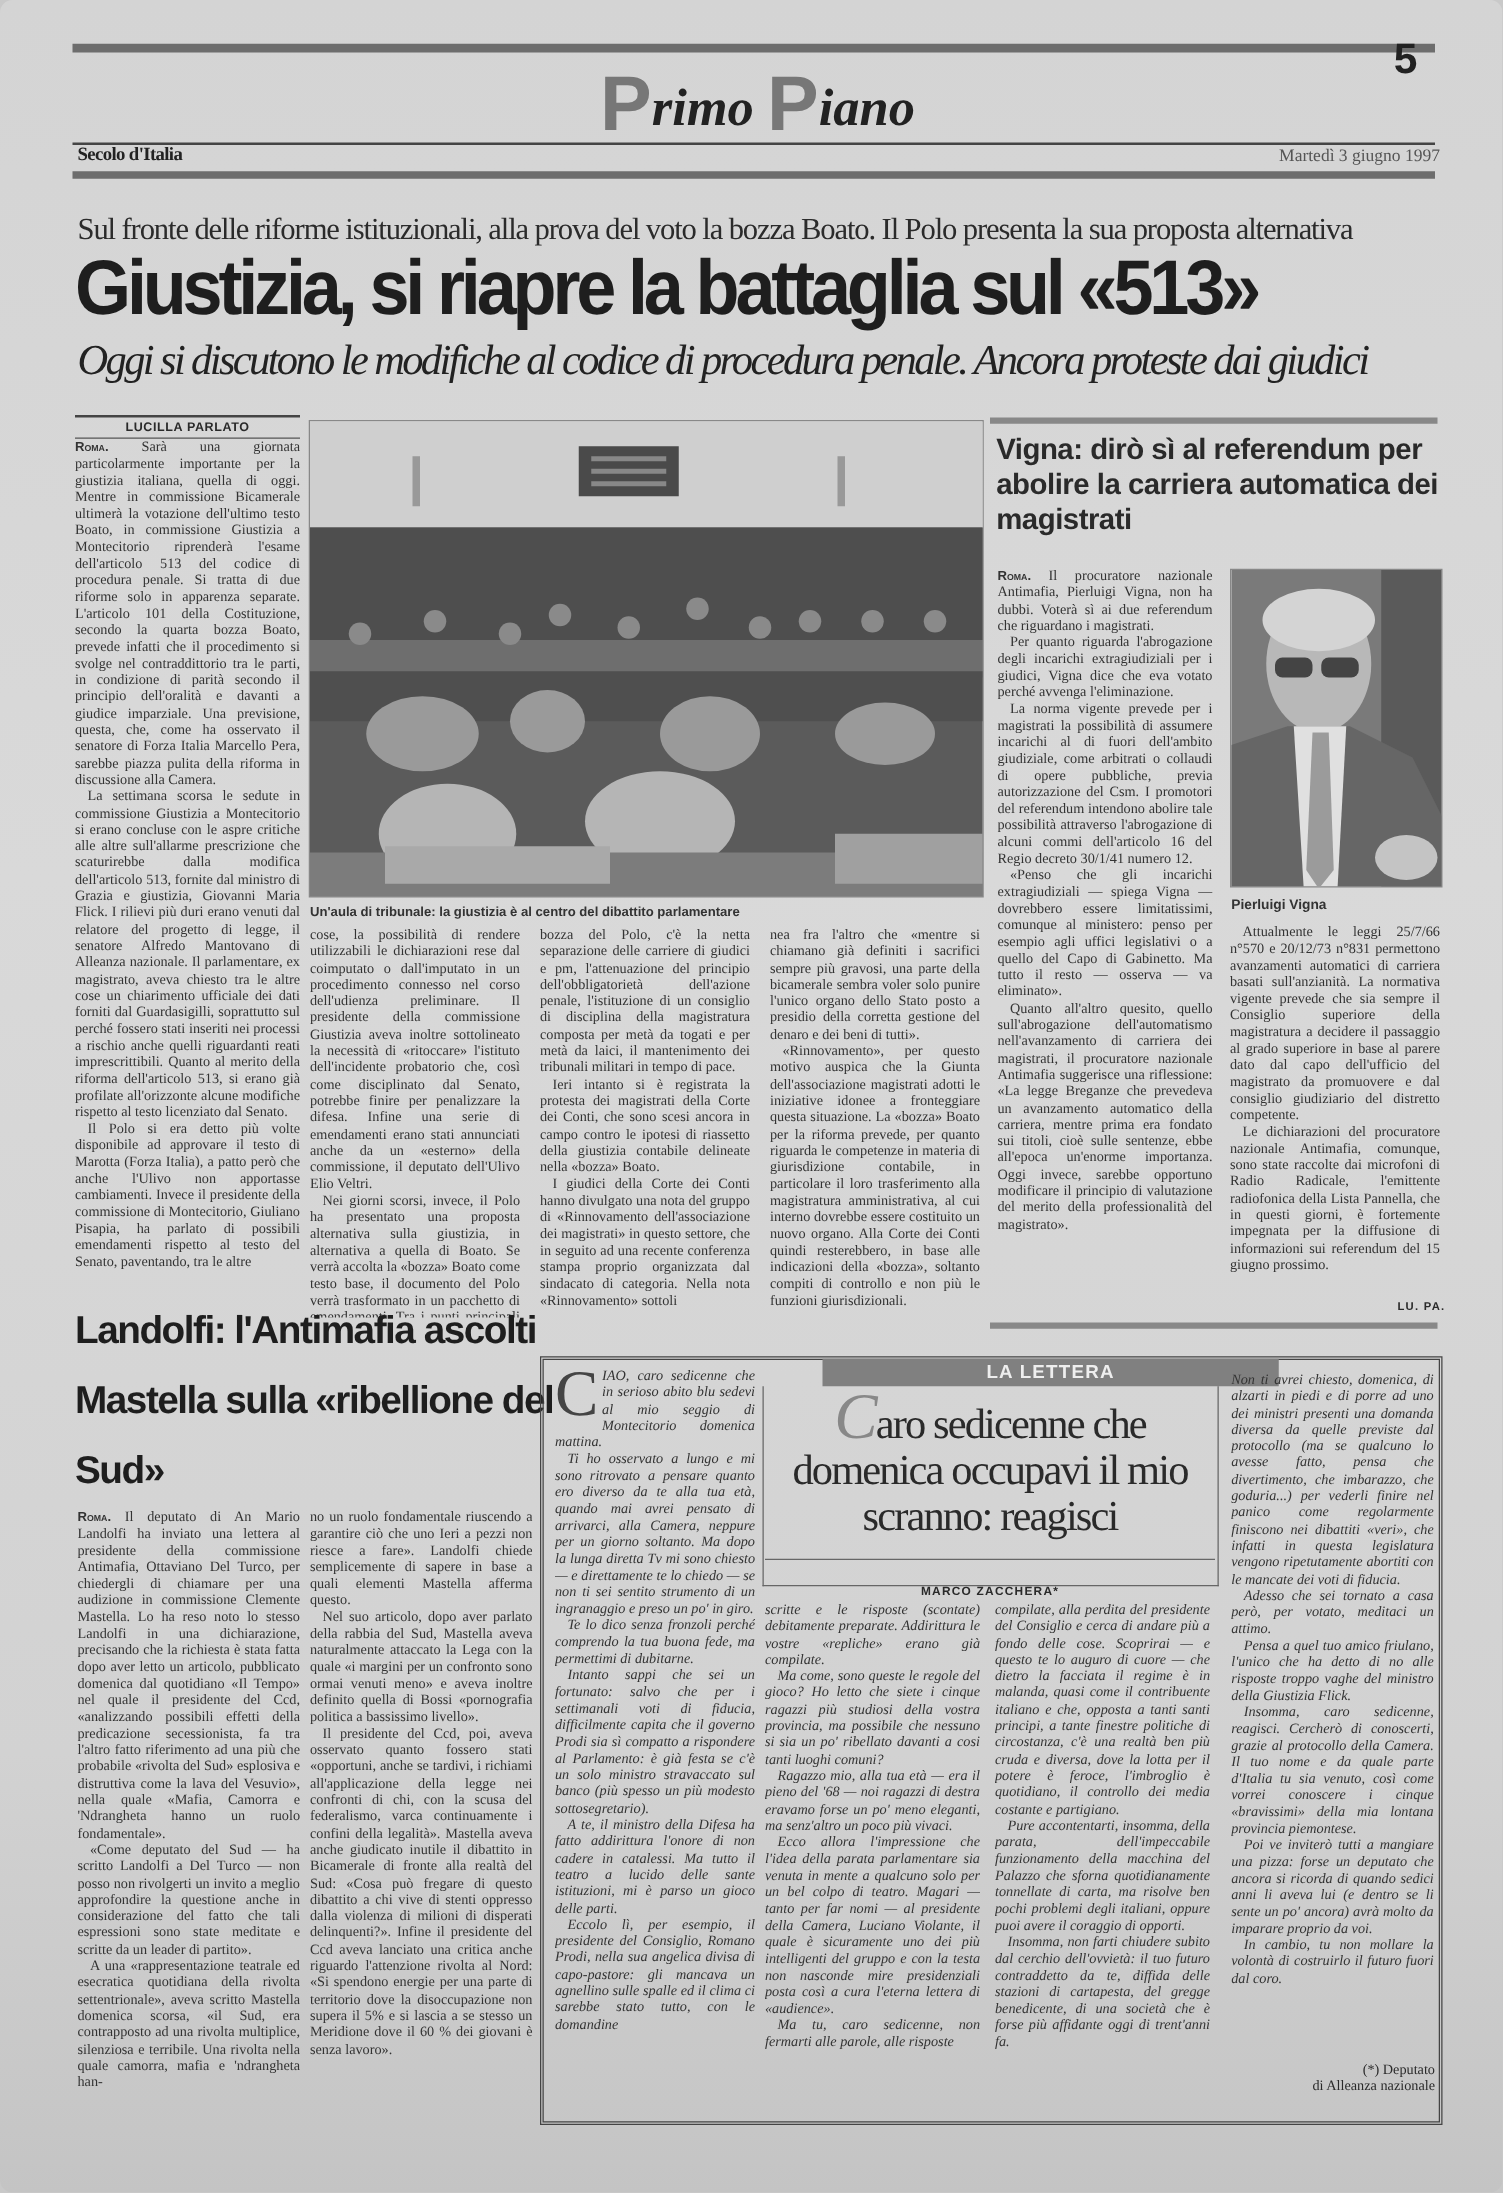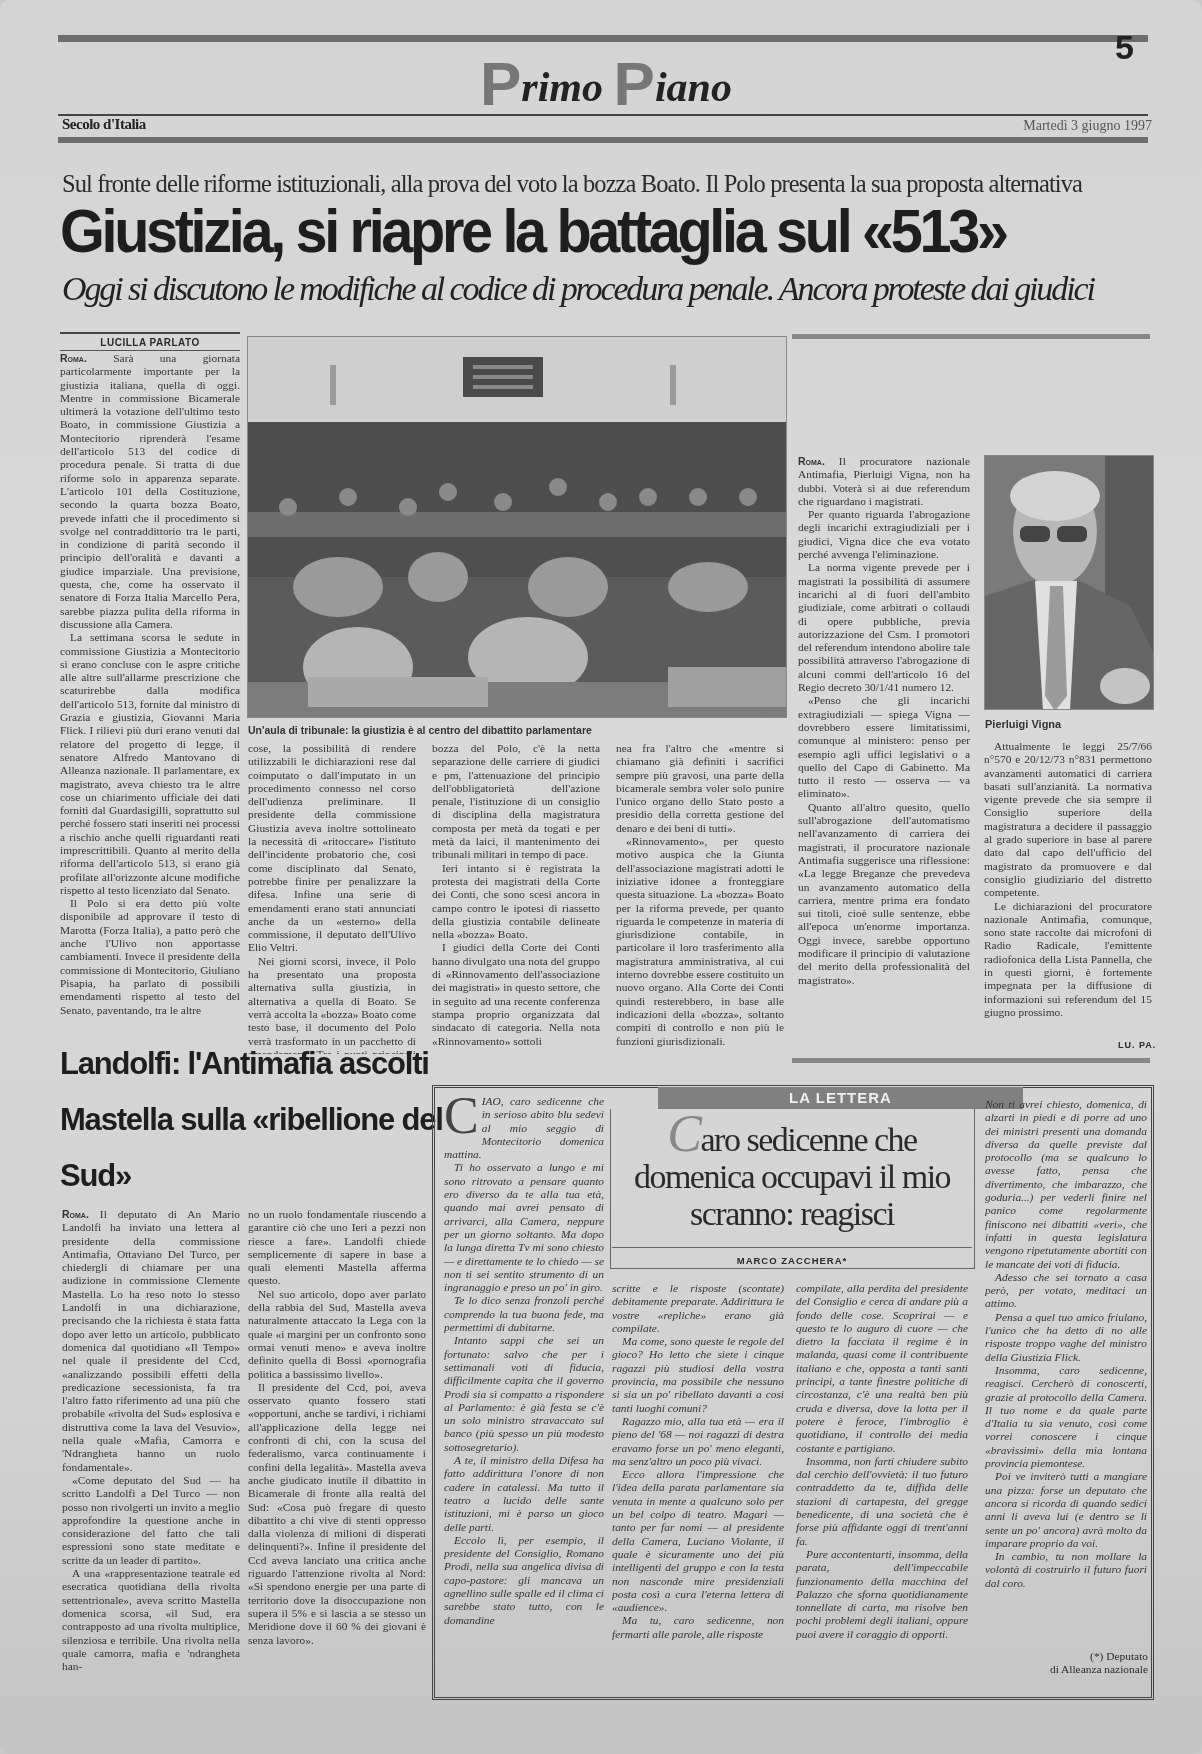--- a/index.html
+++ b/index.html
@@ -28,21 +28,21 @@
   .caption { position: absolute; font-family: "Liberation Sans", sans-serif; font-size: 10.5px; color: #333; }
   .side-head { position: absolute; left: 797px; top: 345px; width: 360px; font-family: "Liberation Sans", sans-serif; font-weight: bold; font-size: 23.5px; line-height: 28px; letter-spacing: -0.4px; color: #2a2a2a; }
   .side-rule { position: absolute; left: 792px; top: 334px; width: 358px; height: 5px; background: #888; }
   .signoff { position: absolute; font-family: "Liberation Sans", sans-serif; font-weight: bold; font-size: 9px; letter-spacing: 1px; }
   .big-head2 { position: absolute; left: 60px; top: 1036px; width: 390px; font-family: "Liberation Sans", sans-serif; font-weight: bold; font-size: 31px; line-height: 56px; letter-spacing: -1.2px; color: #1e1e1e; }
   .letter-frame { position: absolute; left: 432px; top: 1085px; width: 722px; height: 615px; border: 3px double #444; }
   .letter-tag { position: absolute; left: 610px; top: 1087px; width: 365px; height: 22px; background: #808080; color: #eee; text-align: center; font-family: "Liberation Sans", sans-serif; font-weight: bold; font-size: 15px; letter-spacing: 1px; line-height: 22px; margin-left: 48px; }
   .letter-box { position: absolute; left: 610px; top: 1109px; width: 365px; height: 160px; border: 1px solid #666; border-top: none; }
   .letter-title { position: absolute; left: 612px; top: 1115px; width: 360px; text-align: center; font-size: 34px; line-height: 37px; letter-spacing: -1.5px; color: #2a2a2a; }
   .letter-title .drop { font-size: 52px; color: #888; font-style: italic; }
-  .letter-author { position: absolute; left: 612px; top: 1247px; width: 360px; text-align: center; font-family: "Liberation Sans", sans-serif; font-weight: bold; font-size: 9.5px; letter-spacing: 1px; border-top: 1px solid #666; padding-top: 7px; }
+  .letter-author { position: absolute; left: 612px; top: 1247px; width: 360px; text-align: center; font-family: "Liberation Sans", sans-serif; font-weight: bold; font-size: 9.5px; letter-spacing: 1px; border-top: 1px solid #666; padding-top: 20px; }
   .dropcap { float: left; font-size: 52px; line-height: 42px; padding-right: 3px; color: #444; font-style: normal; }
 </style>
 </head>
 <body>
 
 <div class="page">
 
   <div class="rule-thick" style="left:58px; top:35px; width:1090px;"></div>
   <div class="masthead-title">
     <span class="cap">P</span><span>rimo </span><span class="cap">P</span><span>iano</span>
@@ -114,20 +114,21 @@
     <p class="first">bozza del Polo, c'è la netta separazione delle carriere di giudici e pm, l'attenuazione del principio dell'obbligatorietà dell'azione penale, l'istituzione di un consiglio di disciplina della magistratura composta per metà da togati e per metà da laici, il mantenimento dei tribunali militari in tempo di pace.</p>
     <p>Ieri intanto si è registrata la protesta dei magistrati della Corte dei Conti, che sono scesi ancora in campo contro le ipotesi di riassetto della giustizia contabile delineate nella «bozza» Boato.</p>
     <p>I giudici della Corte dei Conti hanno divulgato una nota del gruppo di «Rinnovamento dell'associazione dei magistrati» in questo settore, che in seguito ad una recente conferenza stampa proprio organizzata dal sindacato di categoria. Nella nota «Rinnovamento» sottoli</p>
   </div>
   <div class="col" style="left:616px; top:742px; width:168px; height:312px;">
     <p class="first">nea fra l'altro che «mentre si chiamano già definiti i sacrifici sempre più gravosi, una parte della bicamerale sembra voler solo punire l'unico organo dello Stato posto a presidio della corretta gestione del denaro e dei beni di tutti».</p>
     <p>«Rinnovamento», per questo motivo auspica che la Giunta dell'associazione magistrati adotti le iniziative idonee a fronteggiare questa situazione. La «bozza» Boato per la riforma prevede, per quanto riguarda le competenze in materia di giurisdizione contabile, in particolare il loro trasferimento alla magistratura amministrativa, al cui interno dovrebbe essere costituito un nuovo organo. Alla Corte dei Conti quindi resterebbero, in base alle indicazioni della «bozza», soltanto compiti di controllo e non più le funzioni giurisdizionali.</p>
   </div>
 
   <div class="side-rule"></div>
+  <div class="side-head">Vigna: dirò sì al referendum per abolire la carriera automatica dei magistrati</div>
   <div class="col" style="left:798px; top:455px; width:172px; height:600px;">
     <p class="first"><span class="dateline">Roma.</span> <span>Il procuratore nazionale Antimafia, Pierluigi Vigna, non ha dubbi. Voterà sì ai due referendum che riguardano i magistrati.</span></p>
     <p>Per quanto riguarda l'abrogazione degli incarichi extragiudiziali per i giudici, Vigna dice che eva votato perché avvenga l'eliminazione.</p>
     <p>La norma vigente prevede per i magistrati la possibilità di assumere incarichi al di fuori dell'ambito giudiziale, come arbitrati o collaudi di opere pubbliche, previa autorizzazione del Csm. I promotori del referendum intendono abolire tale possibilità attraverso l'abrogazione di alcuni commi dell'articolo 16 del Regio decreto 30/1/41 numero 12.</p>
     <p>«Penso che gli incarichi extragiudiziali — spiega Vigna — dovrebbero essere limitatissimi, comunque al ministero: penso per esempio agli uffici legislativi o a quello del Capo di Gabinetto. Ma tutto il resto — osserva — va eliminato».</p>
     <p>Quanto all'altro quesito, quello sull'abrogazione dell'automatismo nell'avanzamento di carriera dei magistrati, il procuratore nazionale Antimafia suggerisce una riflessione: «La legge Breganze che prevedeva un avanzamento automatico della carriera, mentre prima era fondato sui titoli, cioè sulle sentenze, ebbe all'epoca un'enorme importanza. Oggi invece, sarebbe opportuno modificare il principio di valutazione del merito della professionalità del magistrato».</p>
   </div>
   <div class="photo" style="left:984px; top:455px; width:170px; height:255px;">
     <svg width="170" height="255" viewBox="0 0 170 255">
       <rect width="170" height="255" fill="#7a7a7a"></rect>
@@ -181,22 +182,22 @@
 
   <div class="col italic" style="left:612px; top:1282px; width:172px; height:410px;">
     <p class="first">scritte e le risposte (scontate) debitamente preparate. Addirittura le vostre «repliche» erano già compilate.</p>
     <p>Ma come, sono queste le regole del gioco? Ho letto che siete i cinque ragazzi più studiosi della vostra provincia, ma possibile che nessuno si sia un po' ribellato davanti a cosi tanti luoghi comuni?</p>
     <p>Ragazzo mio, alla tua età — era il pieno del '68 — noi ragazzi di destra eravamo forse un po' meno eleganti, ma senz'altro un poco più vivaci.</p>
     <p>Ecco allora l'impressione che l'idea della parata parlamentare sia venuta in mente a qualcuno solo per un bel colpo di teatro. Magari — tanto per far nomi — al presidente della Camera, Luciano Violante, il quale è sicuramente uno dei più intelligenti del gruppo e con la testa non nasconde mire presidenziali posta così a cura l'eterna lettera di «audience».</p>
     <p>Ma tu, caro sedicenne, non fermarti alle parole, alle risposte</p>
   </div>
   <div class="col italic" style="left:796px; top:1282px; width:172px; height:410px;">
     <p class="first">compilate, alla perdita del presidente del Consiglio e cerca di andare più a fondo delle cose. Scoprirai — e questo te lo auguro di cuore — che dietro la facciata il regime è in malanda, quasi come il contribuente italiano e che, opposta a tanti santi principi, a tante finestre politiche di circostanza, c'è una realtà ben più cruda e diversa, dove la lotta per il potere è feroce, l'imbroglio è quotidiano, il controllo dei media costante e partigiano.</p>
+    <p>Pure accontentarti, insomma, della parata, dell'impeccabile funzionamento della macchina del Palazzo che sforna quotidianamente tonnellate di carta, ma risolve ben pochi problemi degli italiani, oppure puoi avere il coraggio di opporti.</p>
     <p>Insomma, non farti chiudere subito dal cerchio dell'ovvietà: il tuo futuro contraddetto da te, diffida delle stazioni di cartapesta, del gregge benedicente, di una società che è forse più affidante oggi di trent'anni fa.</p>
-    <p>Pure accontentarti, insomma, della parata, dell'impeccabile funzionamento della macchina del Palazzo che sforna quotidianamente tonnellate di carta, ma risolve ben pochi problemi degli italiani, oppure puoi avere il coraggio di opporti.</p>
   </div>
   <div class="col italic" style="left:985px; top:1098px; width:162px; height:545px;">
     <p class="first">Non ti avrei chiesto, domenica, di alzarti in piedi e di porre ad uno dei ministri presenti una domanda diversa da quelle previste dal protocollo (ma se qualcuno lo avesse fatto, pensa che divertimento, che imbarazzo, che goduria...) per vederli finire nel panico come regolarmente finiscono nei dibattiti «veri», che infatti in questa legislatura vengono ripetutamente abortiti con le mancate dei voti di fiducia.</p>
     <p>Adesso che sei tornato a casa però, per votato, meditaci un attimo.</p>
     <p>Pensa a quel tuo amico friulano, l'unico che ha detto di no alle risposte troppo vaghe del ministro della Giustizia Flick.</p>
     <p>Insomma, caro sedicenne, reagisci. Cercherò di conoscerti, grazie al protocollo della Camera. Il tuo nome e da quale parte d'Italia tu sia venuto, così come vorrei conoscere i cinque «bravissimi» della mia lontana provincia piemontese.</p>
     <p>Poi ve inviterò tutti a mangiare una pizza: forse un deputato che ancora si ricorda di quando sedici anni li aveva lui (e dentro se li sente un po' ancora) avrà molto da imparare proprio da voi.</p>
     <p>In cambio, tu non mollare la volontà di costruirlo il futuro fuori dal coro.</p>
   </div>
   <div class="abs" style="left:1000px; top:1650px; width:148px; text-align:right; font-size:11.4px; line-height:13.3px;">

